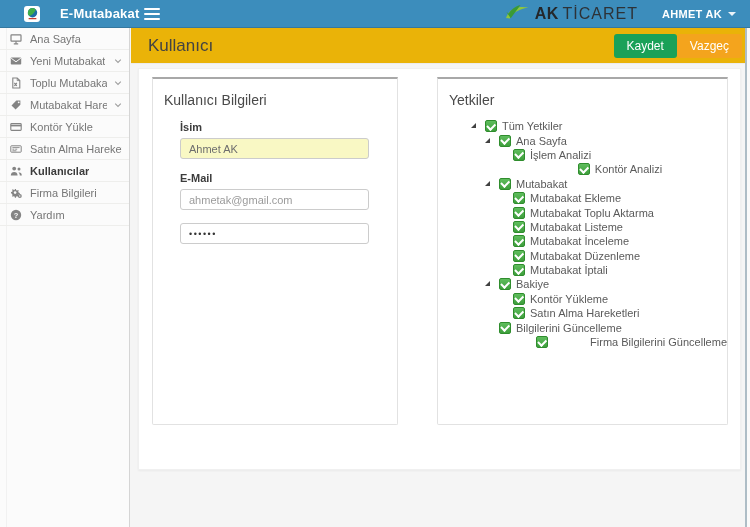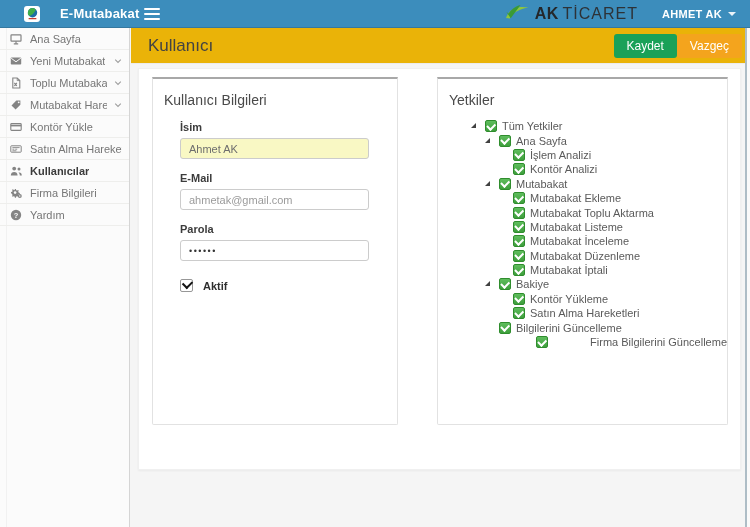--- a/index.html
+++ b/index.html
@@ -271,26 +271,21 @@
       <div class="form">
         <div class="fgroup">
           <label>İsim</label>
           <input class="inp inp-name" type="text" value="Ahmet AK" style="">
         </div>
         <div class="fgroup">
           <label>E-Mail</label>
           <input class="inp inp-email" type="text" value="ahmetak@gmail.com" style="">
         </div>
         <div class="fgroup">
-          <label>Parola</label>
           <input class="inp inp-pass" type="text" value="••••••" style="">
-        </div>
-        <div class="check-row">
-          <span class="cb-dark" id="active-cb"></span>
-          <label>Aktif</label>
         </div>
       </div>
     </section>
 
     <section class="panel panel-right">
       <h2>Yetkiler</h2>
       <div class="tree" id="perm-tree">
           <div class="tree-row" style="padding-left: 33px;">
             <span class="tree-toggle open"></span>
             <span class="tree-cb checked"></span>
@@ -299,21 +294,21 @@
           <div class="tree-row" style="padding-left: 47px;">
             <span class="tree-toggle open"></span>
             <span class="tree-cb checked"></span>
             <span class="tree-label">Ana Sayfa</span>
           </div>
           <div class="tree-row" style="padding-left: 61px;">
             <span class="tree-toggle"></span>
             <span class="tree-cb checked"></span>
             <span class="tree-label">İşlem Analizi</span>
           </div>
-          <div class="tree-row" style="padding-left: 61px;">
+          <div class="tree-row" style="padding-left: 61px; justify-content: center;">
             <span class="tree-toggle"></span>
             <span class="tree-cb checked"></span>
             <span class="tree-label">Kontör Analizi</span>
           </div>
           <div class="tree-row" style="padding-left: 47px;">
             <span class="tree-toggle open"></span>
             <span class="tree-cb checked"></span>
             <span class="tree-label">Mutabakat</span>
           </div>
           <div class="tree-row" style="padding-left: 61px; text-align: center;">

